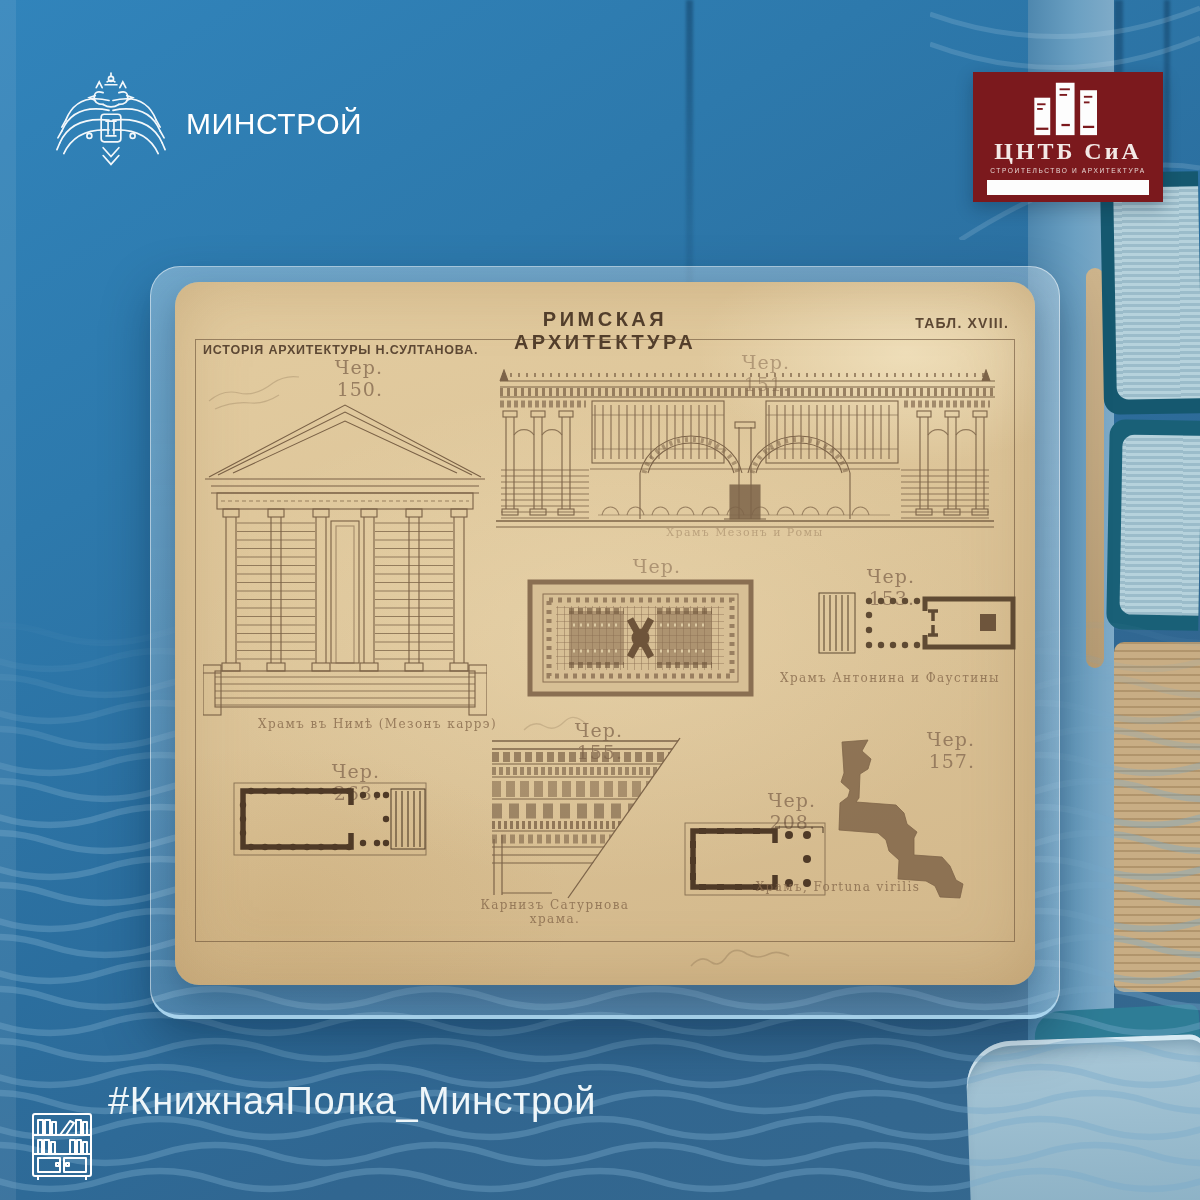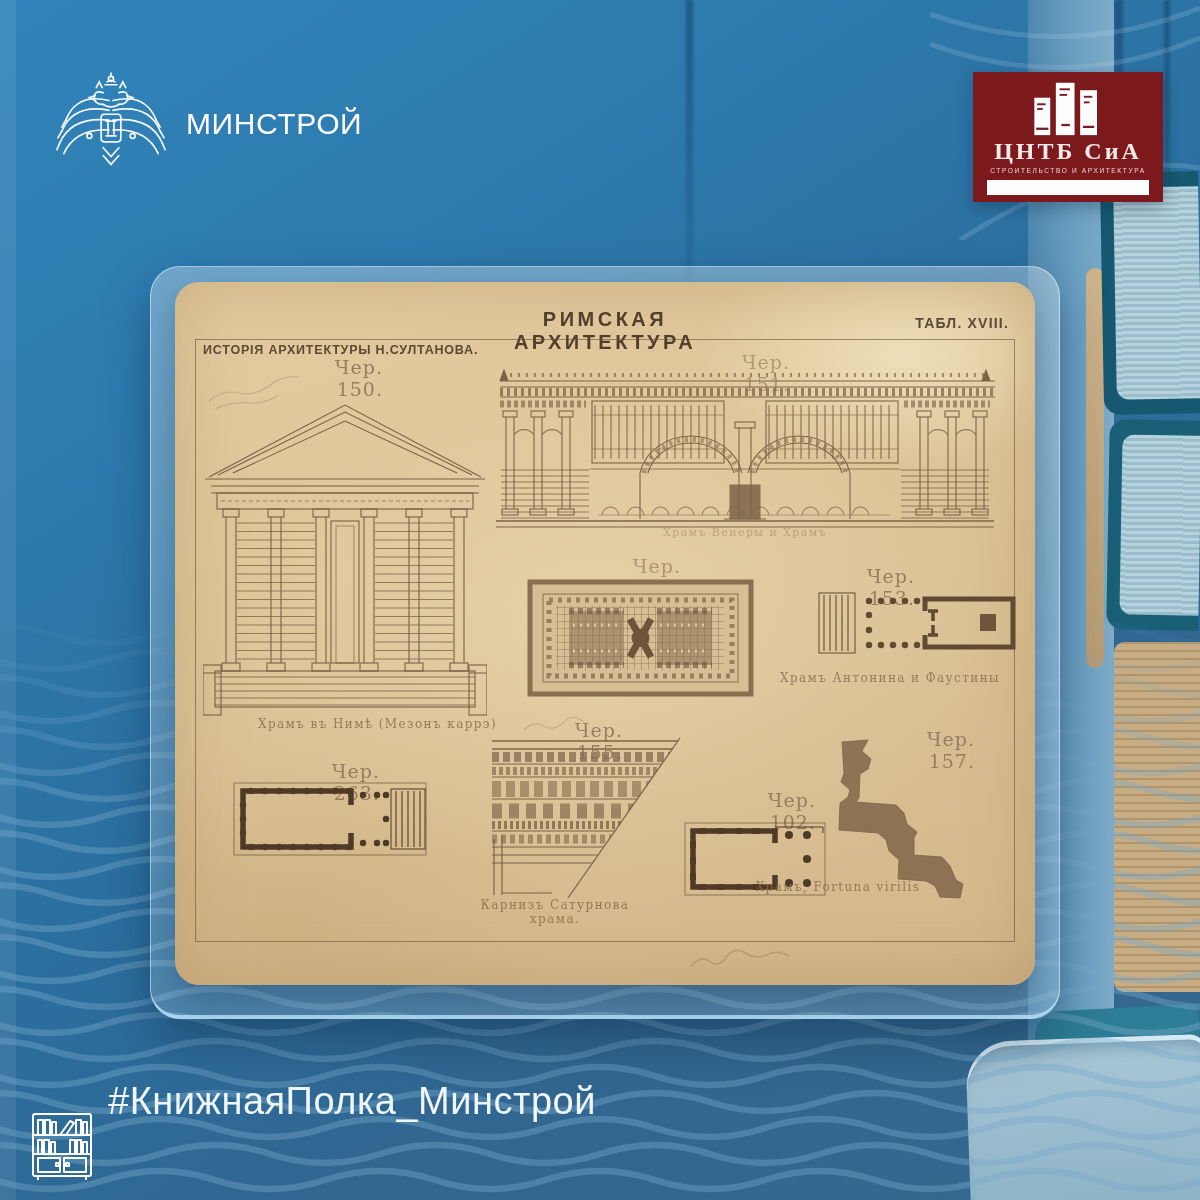--- a/index.html
+++ b/index.html
@@ -285,21 +285,21 @@
         <path d="M108,146 H400" opacity=".5"></path>
         <path d="M112,146 a9,12 0 0 1 17,0 m8,0 a9,12 0 0 1 17,0 m8,0 a9,12 0 0 1 17,0 m8,0 a9,12 0 0 1 17,0 m8,0 a9,12 0 0 1 17,0 m8,0 a9,12 0 0 1 17,0 m8,0 a9,12 0 0 1 17,0 m8,0 a9,12 0 0 1 17,0 m8,0 a9,12 0 0 1 17,0 m8,0 a9,12 0 0 1 17,0 m8,0 a9,12 0 0 1 17,0" opacity=".7"></path>
         <rect x="240" y="116" width="30" height="34" fill="#7d6449" opacity=".85"></rect>
         <path d="M234,150 H276"></path>
         <line x1="55" y1="100" x2="55" y2="150" stroke-width="88" stroke-dasharray="2,4" opacity=".4"></line>
         <line x1="455" y1="100" x2="455" y2="150" stroke-width="88" stroke-dasharray="2,4" opacity=".4"></line>
         <path d="M6,152 H504" stroke-width="1.6"></path>
           <path d="M6,158 H504"></path>
       </g>
     </svg>
-    <div class="abs cap faded" style="left:470px;top:244px;width:200px;font-size:11px">Храмъ Венеры и Храмъ</div>
+    <div class="abs cap faded" style="left:470px;top:244px;width:200px;font-size:11px">Храмъ Мезонъ и Ромы</div>
 
     <div class="abs cher" style="left:406px;top:273px;width:100px;opacity:.65">Чер. 152.</div>
     <svg class="abs" style="left:352px;top:297px" width="227" height="118" viewBox="0 0 227 118">
       <rect x="3" y="3" width="221" height="112" fill="#d7bf95" stroke="#8a6f52" stroke-width="5"></rect>
       <rect x="16" y="15" width="195" height="88" fill="none" stroke="#8a6f52" stroke-width="1"></rect>
       <rect x="22" y="21" width="183" height="76" fill="none" stroke="#8a6f52" stroke-width="5" stroke-dasharray="4,5" opacity=".8"></rect>
       <line x1="30" y1="59" x2="197" y2="59" stroke="#8a6f52" stroke-width="64" stroke-dasharray="1,6" opacity=".45"></line>
       <line x1="113" y1="28" x2="113" y2="90" stroke="#8a6f52" stroke-width="168" stroke-dasharray="1,6" opacity=".4"></line>
       <rect x="42" y="32" width="55" height="54" fill="#8a6f52" opacity=".55"></rect>
       <rect x="130" y="32" width="55" height="54" fill="#8a6f52" opacity=".55"></rect>
@@ -402,21 +402,21 @@
         <line x1="2" y1="88" x2="136" y2="88" stroke-width="8" stroke-dasharray="3,3" opacity=".8"></line>
         <path d="M2,94 H130" stroke-width="1.2"></path>
         <line x1="2" y1="102" x2="124" y2="102" stroke-width="9" stroke-dasharray="5,4" opacity=".6"></line>
         <path d="M2,110 H118 M2,118 H112 M2,126 H106" stroke-width="1.1"></path>
       </g>
       <path d="M190,1 L78,161" fill="none" stroke="#7d6449" stroke-width="1.3"></path>
       <path d="M12,98 V158 M12,156 H62 M4,102 V158" fill="none" stroke="#7d6449" stroke-width="1.2"></path>
     </svg>
     <div class="abs cap" style="left:280px;top:616px;width:200px">Карнизъ Сатурнова храма.</div>
 
-    <div class="abs cher" style="left:541px;top:507px;width:100px">Чер. 102.</div>
+    <div class="abs cher" style="left:541px;top:507px;width:100px">Чер. 208.</div>
     <svg class="abs" style="left:508px;top:537px" width="144" height="80" viewBox="0 0 144 80">
       <g fill="none" stroke="#4f3a27">
         <rect x="2" y="4" width="140" height="72" stroke-width=".9" opacity=".6"></rect>
         <path d="M92,24 V12 H10 V68 H92 V56" stroke-width="5.5"></path>
         <path d="M92,8 H140 M140,8 V14" stroke-width="1"></path>
       </g>
       <g fill="#4f3a27">
         <rect x="16" y="9" width="7" height="6"></rect>
           <rect x="34" y="9" width="7" height="6"></rect>
           <rect x="52" y="9" width="7" height="6"></rect>

